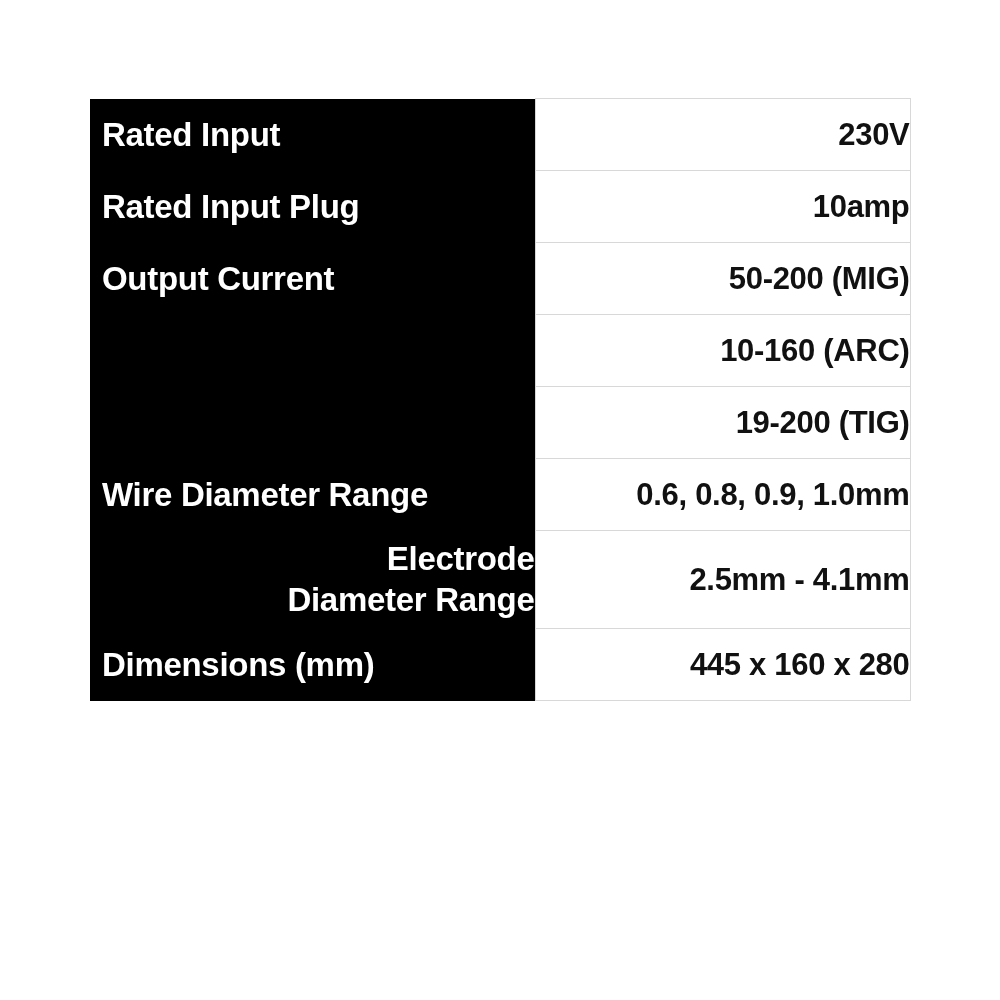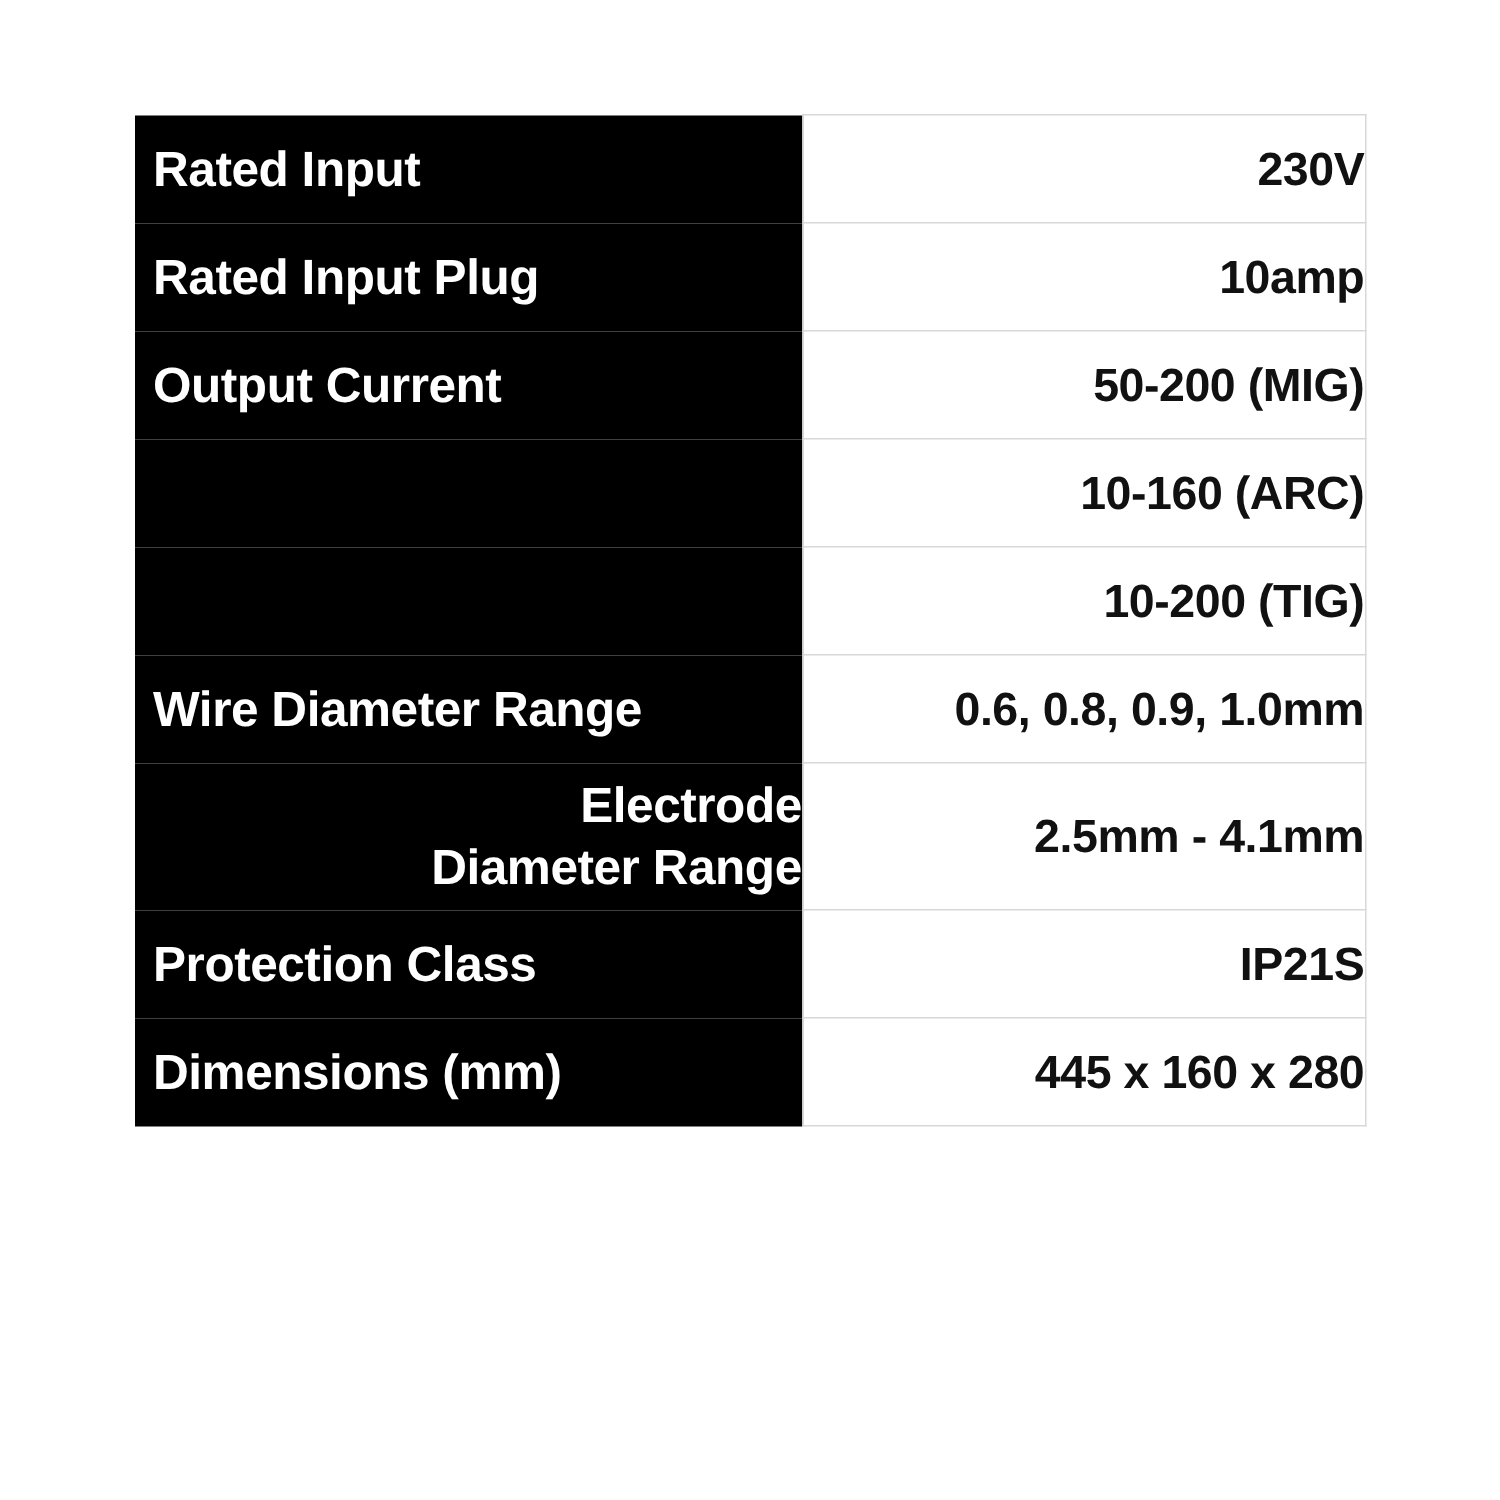--- a/index.html
+++ b/index.html
@@ -17,21 +17,21 @@
   .page {
     position: relative;
     width: 1000px;
     height: 1000px;
     background: #ffffff;
   }
 
   .spec-table {
     position: absolute;
     left: 90px;
-    top: 76px;
+    top: 98px;
     width: 820px;
     border-collapse: collapse;
     table-layout: fixed;
   }
 
   .spec-table tr {
     height: 72px;
   }
 
   .spec-table td {
@@ -109,45 +109,39 @@
         <td class="label-cell blank">
           <span class="label-line"></span>
         </td>
         <td class="value-cell">10-160 (ARC)</td>
       </tr>
 
       <tr>
         <td class="label-cell blank">
           <span class="label-line"></span>
         </td>
-        <td class="value-cell">10-200 (TIG)</td>
+        <td class="value-cell">19-200 (TIG)</td>
       </tr>
 
 
       <tr>
         <td class="label-cell">
           <span class="label-line">Wire Diameter Range</span>
         </td>
         <td class="value-cell">0.6, 0.8, 0.9, 1.0mm</td>
       </tr>
 
       <tr style="height:98px;">
         <td class="label-cell tall">
           <span class="label-line">Electrode</span>
           <span class="label-line">Diameter Range</span>
         </td>
         <td class="value-cell">2.5mm - 4.1mm</td>
       </tr>
 
-      <tr>
-        <td class="label-cell">
-          <span class="label-line">Protection Class</span>
-        </td>
-        <td class="value-cell">IP21S</td>
-      </tr>
 
       <tr>
         <td class="label-cell">
           <span class="label-line">Dimensions (mm)</span>
         </td>
         <td class="value-cell">445 x 160 x 280</td>
       </tr>
 
 
     </tbody>

